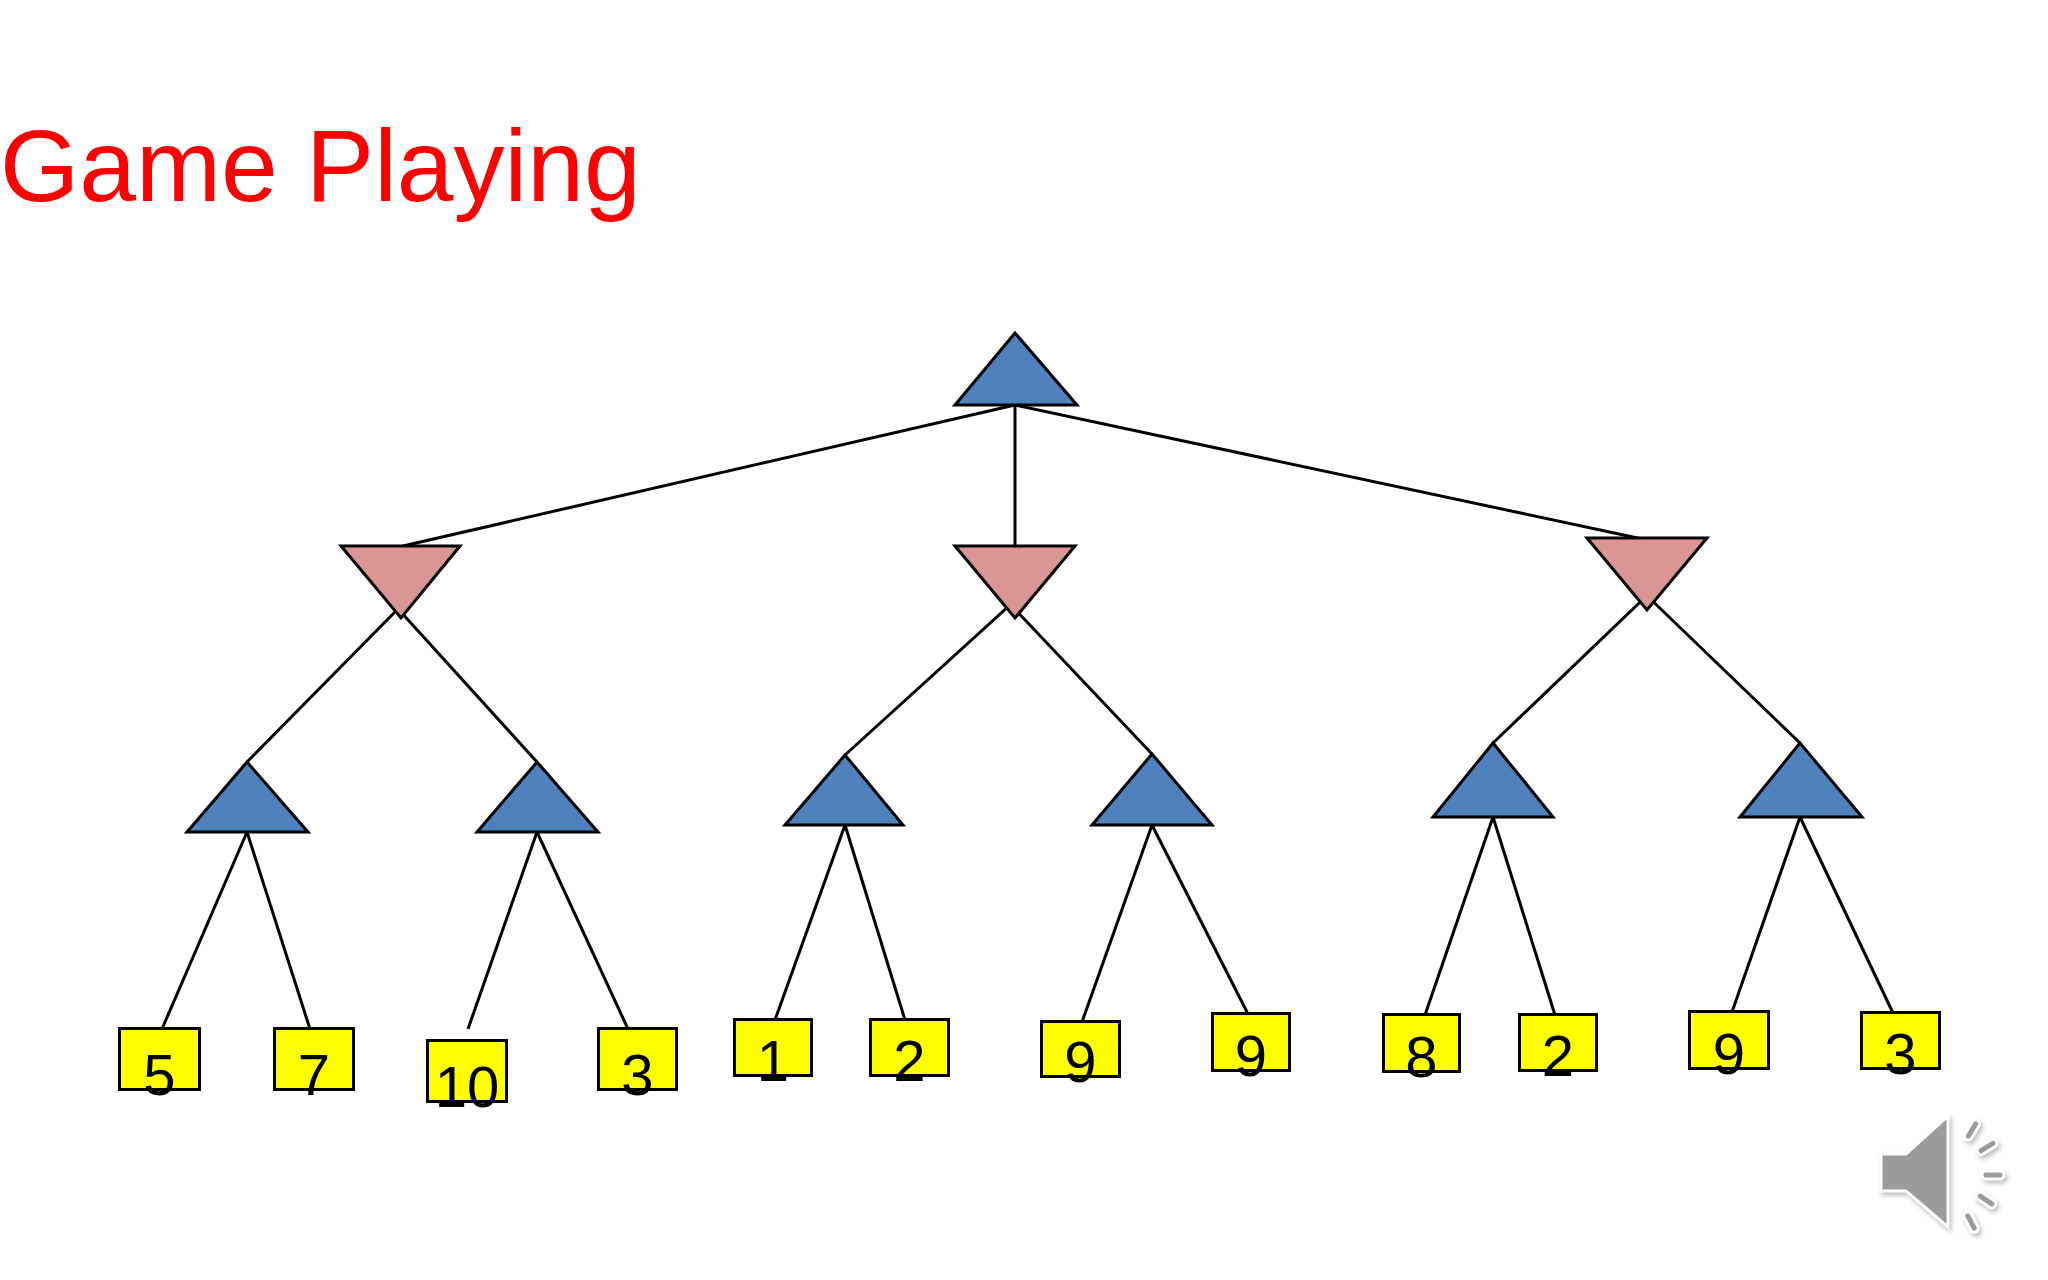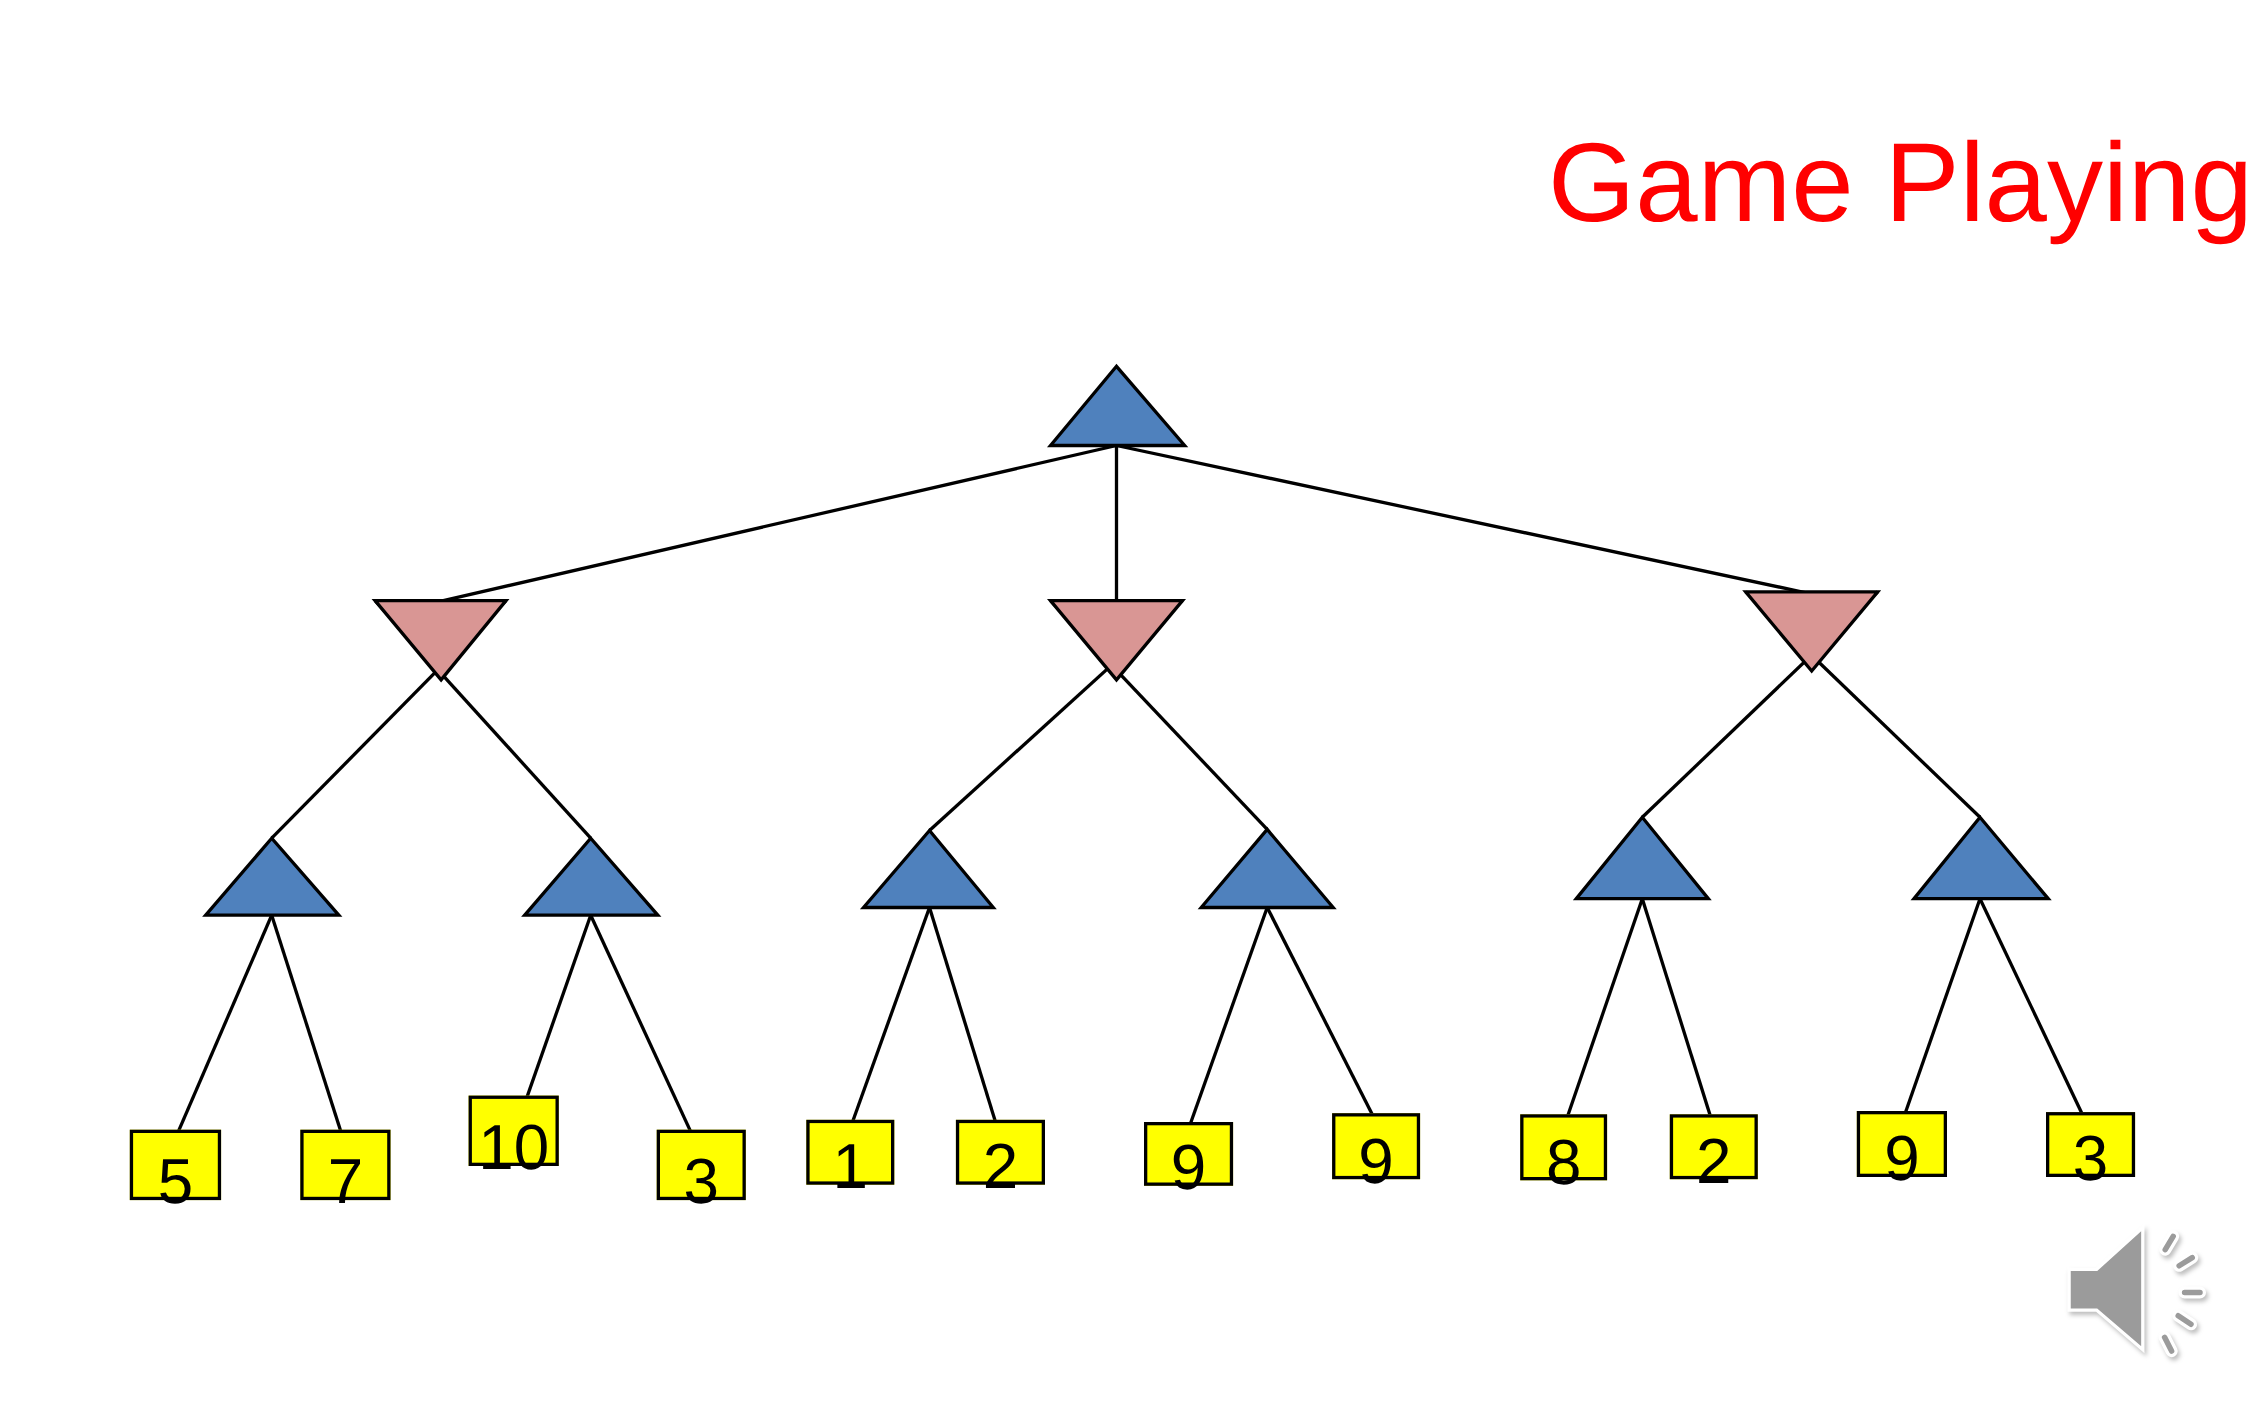--- a/index.html
+++ b/index.html
@@ -14,21 +14,21 @@
     height: 1280px;
     background: #ffffff;
     overflow: hidden;
   }
   #slide-title {
     position: absolute;
     top: 115px;
     left: 0;
     width: 2048px;
     margin: 0;
-    text-align: right;
+    text-align: left;
     font-size: 102px;
     font-weight: normal;
     line-height: 1;
     color: #ff0000;
     letter-spacing: 0px;
   }
   #tree-svg {
     position: absolute;
     left: 0;
     top: 0;
@@ -122,21 +122,21 @@
       <polygon class="node" points="1800,743 1740,817 1862,817" fill="#4f81bd"></polygon>
     </g>
   </svg>
 
   <div class="leaf" style="left:118px;  top:1027px; width:83px; height:64px;">
     <span class="val">5</span>
     </div>
   <div class="leaf" style="left:273px;  top:1027px; width:82px; height:64px;">
     <span class="val">7</span>
     </div>
-  <div class="leaf" style="left:426px;  top:996px; width:82px; height:64px;">
+  <div class="leaf" style="left:426px;  top:1039px; width:82px; height:64px;">
     <span class="val">10</span>
     </div>
   <div class="leaf" style="left:597px;  top:1027px; width:81px; height:64px;">
     <span class="val">3</span>
     </div>
   <div class="leaf" style="left:733px;  top:1018px; width:80px; height:59px;">
     <span class="val">1</span>
     </div>
   <div class="leaf" style="left:869px;  top:1018px; width:81px; height:59px;">
     <span class="val">2</span>

